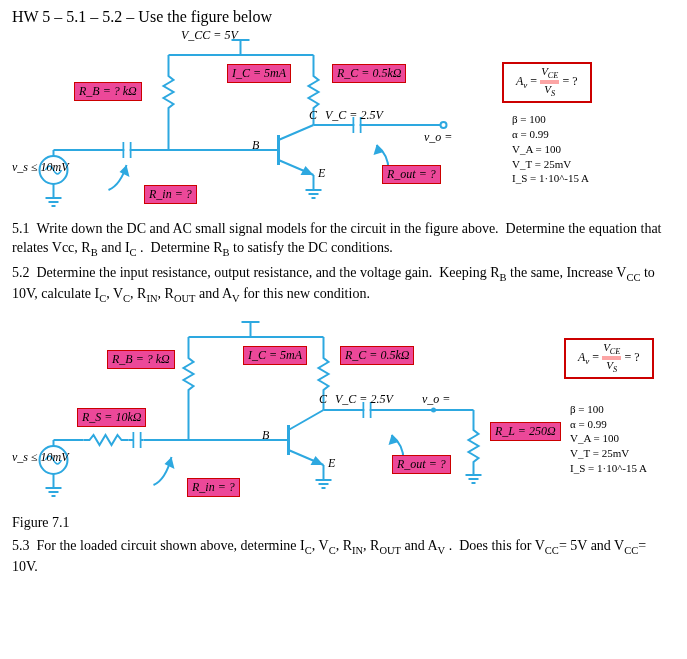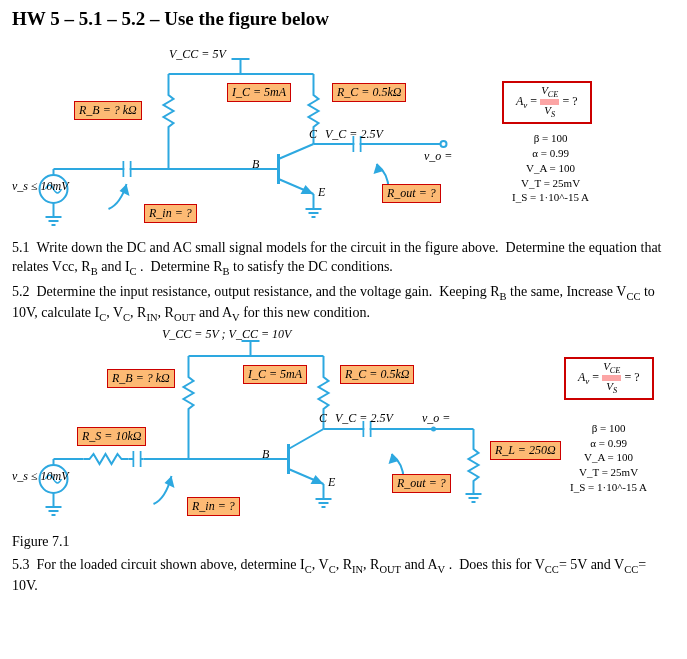--- a/index.html
+++ b/index.html
@@ -6,71 +6,70 @@
     font-family: "Times New Roman", Times, serif;
     font-size: 14px;
     color: #000;
     background: #fff;
     margin: 0;
     padding: 8px 12px;
     width: 687px;
     box-sizing: border-box;
   }
   .title {
-    font-weight: bold;
-    font-size: 19px;
-    margin-bottom: 19px;
+    font-weight: normal;
+    font-size: 16px;
+    margin-bottom: 4px;
   }
   .figure {
     position: relative;
     height: 180px;
     margin-bottom: 10px;
   }
   .figure2 {
     position: relative;
     height: 200px;
     margin-bottom: 4px;
   }
   .lbl {
     position: absolute;
     font-size: 12px;
     white-space: nowrap;
     font-family: "Times New Roman", serif;
   }
   .box {
     border: 1px solid #c00;
     padding: 1px 4px;
-    background: #fdba74;
+    background: #ec4899;
   }
   .redbox {
     border: 2px solid #c00;
     padding: 2px 12px;
     background: #fff;
   }
   .params {
     position: absolute;
     font-size: 11px;
     line-height: 1.35;
     font-family: "Times New Roman", serif;
-    text-align: center;
   }
   .para {
     font-size: 14px;
     line-height: 1.35;
     margin: 4px 0;
   }
   sub { font-size: 0.75em; }
   .frac {
     display: inline-block;
     text-align: center;
     vertical-align: middle;
     font-size: 11px;
     line-height: 1;
   }
-  .frac .n { display: block; border-bottom: 6px solid #fca5a5; padding: 0 1px; text-align: right; }
+  .frac .n { display: block; border-bottom: 4px solid #fca5a5; padding: 0 1px; text-align: right; }
   .frac .d { display: block; padding: 0 1px; }
   .svgwrap {
     position: absolute;
     top: 0; left: 0;
     width: 100%; height: 100%;
     pointer-events: none;
   }
 </style>
 </head>
 <body>
@@ -128,21 +127,21 @@
 
     <line x1="218" y1="10" x2="236" y2="10" stroke="#2da8e0" stroke-width="2"></line>
     <line x1="227" y1="10" x2="227" y2="25" stroke="#2da8e0" stroke-width="2"></line>
 
     <polygon points="253,38 253,48 261,43" fill="#2da8e0"></polygon>
     <line x1="220" y1="43" x2="253" y2="43" stroke="#2da8e0" stroke-width="2"></line>
 
     <circle cx="430" cy="95" r="3" stroke="#2da8e0" stroke-width="2" fill="#fff"></circle>
   </svg>
 
-  <div class="lbl" style="left:157px;top:-2px;font-style:italic">V_CC = 5V</div>
+  <div class="lbl" style="left:169px;top:-2px;font-style:italic">V_CC = 5V</div>
   <div class="lbl box" style="left:62px;top:52px"><i>R_B = ? kΩ</i></div>
   <div class="lbl box" style="left:215px;top:34px"><i>I_C = 5mA</i></div>
   <div class="lbl box" style="left:320px;top:34px"><i>R_C = 0.5kΩ</i></div>
   <div class="lbl" style="left:313px;top:78px;font-style:italic">V_C = 2.5V</div>
   <div class="lbl" style="left:297px;top:78px;font-style:italic">C</div>
   <div class="lbl" style="left:240px;top:108px;font-style:italic">B</div>
   <div class="lbl" style="left:306px;top:136px;font-style:italic">E</div>
   <div class="lbl" style="left:412px;top:100px;font-style:italic">v_o =</div>
   <div class="lbl box" style="left:370px;top:135px"><i>R_out = ?</i></div>
   <div class="lbl box" style="left:132px;top:155px"><i>R_in = ?</i></div>
@@ -230,21 +229,20 @@
     <polygon points="263,40 263,50 271,45" fill="#2da8e0"></polygon>
     <line x1="237" y1="45" x2="263" y2="45" stroke="#2da8e0" stroke-width="2"></line>
 
     <path d="M390,150 q0,-15 -12,-25" stroke="#2da8e0" stroke-width="2" fill="none"></path>
     <polygon points="378,125 375,135 385,132" fill="#2da8e0"></polygon>
 
     <path d="M140,175 q12,-5 18,-28" stroke="#2da8e0" stroke-width="2" fill="none"></path>
     <polygon points="158,147 151,154 161,159" fill="#2da8e0"></polygon>
   </svg>
 
-  <div class="lbl" style="left:150px;top:-2px;font-style:italic">V_CC = 5V ; V_CC = 10V</div>
   <div class="lbl box" style="left:95px;top:40px"><i>R_B = ? kΩ</i></div>
   <div class="lbl box" style="left:65px;top:98px"><i>R_S = 10kΩ</i></div>
   <div class="lbl box" style="left:231px;top:36px"><i>I_C = 5mA</i></div>
   <div class="lbl box" style="left:328px;top:36px"><i>R_C = 0.5kΩ</i></div>
   <div class="lbl" style="left:323px;top:82px;font-style:italic">V_C = 2.5V</div>
   <div class="lbl" style="left:307px;top:82px;font-style:italic">C</div>
   <div class="lbl" style="left:250px;top:118px;font-style:italic">B</div>
   <div class="lbl" style="left:316px;top:146px;font-style:italic">E</div>
   <div class="lbl" style="left:410px;top:82px;font-style:italic">v_o =</div>
   <div class="lbl box" style="left:380px;top:145px"><i>R_out = ?</i></div>

